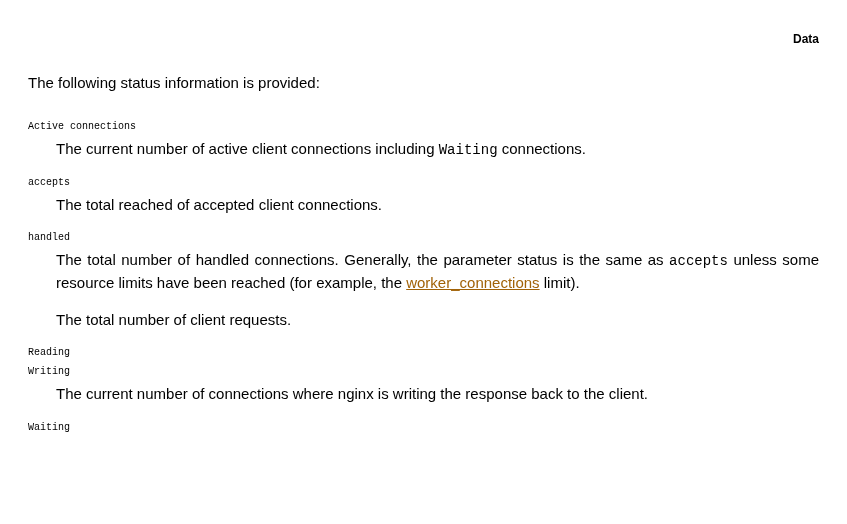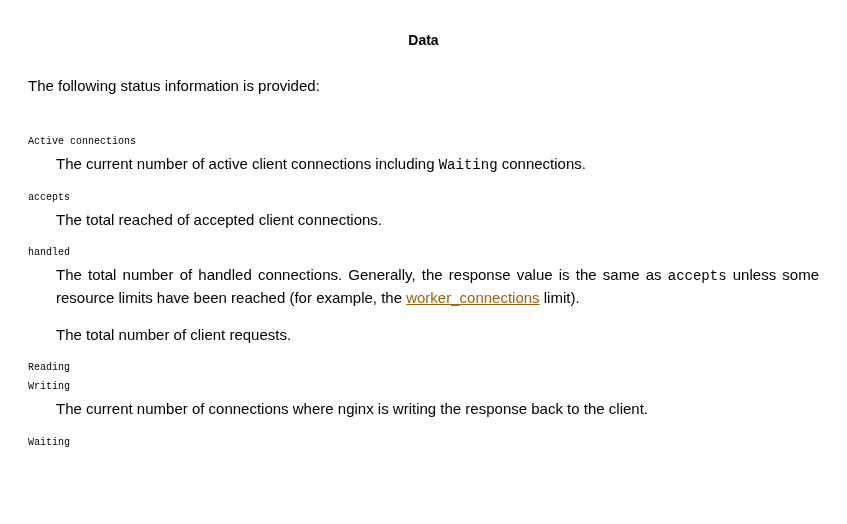--- a/index.html
+++ b/index.html
@@ -11,26 +11,26 @@
       font-family: 'Segoe UI', Arial, sans-serif;
       font-size: 15px;
       color: #000;
       background: #fff;
       padding: 30px 28px;
       width: 847px;
       line-height: 1.5;
     }
     .heading {
       font-weight: bold;
-      text-align: center;
-      font-size: 14px;
+      text-align: right;
+      font-size: 12px;
       margin-bottom: 24px;
     }
     .intro {
-      margin-bottom: 36px;
+      margin-bottom: 24px;
     }
     .dl {
     }
     .dt {
       font-family: Liberation Mono, monospace;
       font-size: 10px;
       margin-bottom: 4px;
     }
     .dd {
       margin-left: 28px;
@@ -59,21 +59,21 @@
   <div class="dt">Active connections</div>
   <div class="dd">
     <span>The current number of active client connections including </span><span class="mono">Waiting</span><span> connections.</span>
   </div>
 
   <div class="dt">accepts</div>
   <div class="dd">The total reached of accepted client connections.</div>
 
   <div class="dt">handled</div>
   <div class="dd">
-    <span>The total number of handled connections. Generally, the response value is the same as </span><span class="mono">accepts</span><span> unless some resource limits have been reached (for example, the </span><a class="link">worker_connections</a><span> limit).</span>
+    <span>The total number of handled connections. Generally, the parameter status is the same as </span><span class="mono">accepts</span><span> unless some resource limits have been reached (for example, the </span><a class="link">worker_connections</a><span> limit).</span>
   </div>
 
   <div class="dd">The total number of client requests.</div>
 
   <div class="dt">Reading</div>
 
   <div class="dt">Writing</div>
   <div class="dd">The current number of connections where nginx is writing the response back to the client.</div>
 
   <div class="dt">Waiting</div>

